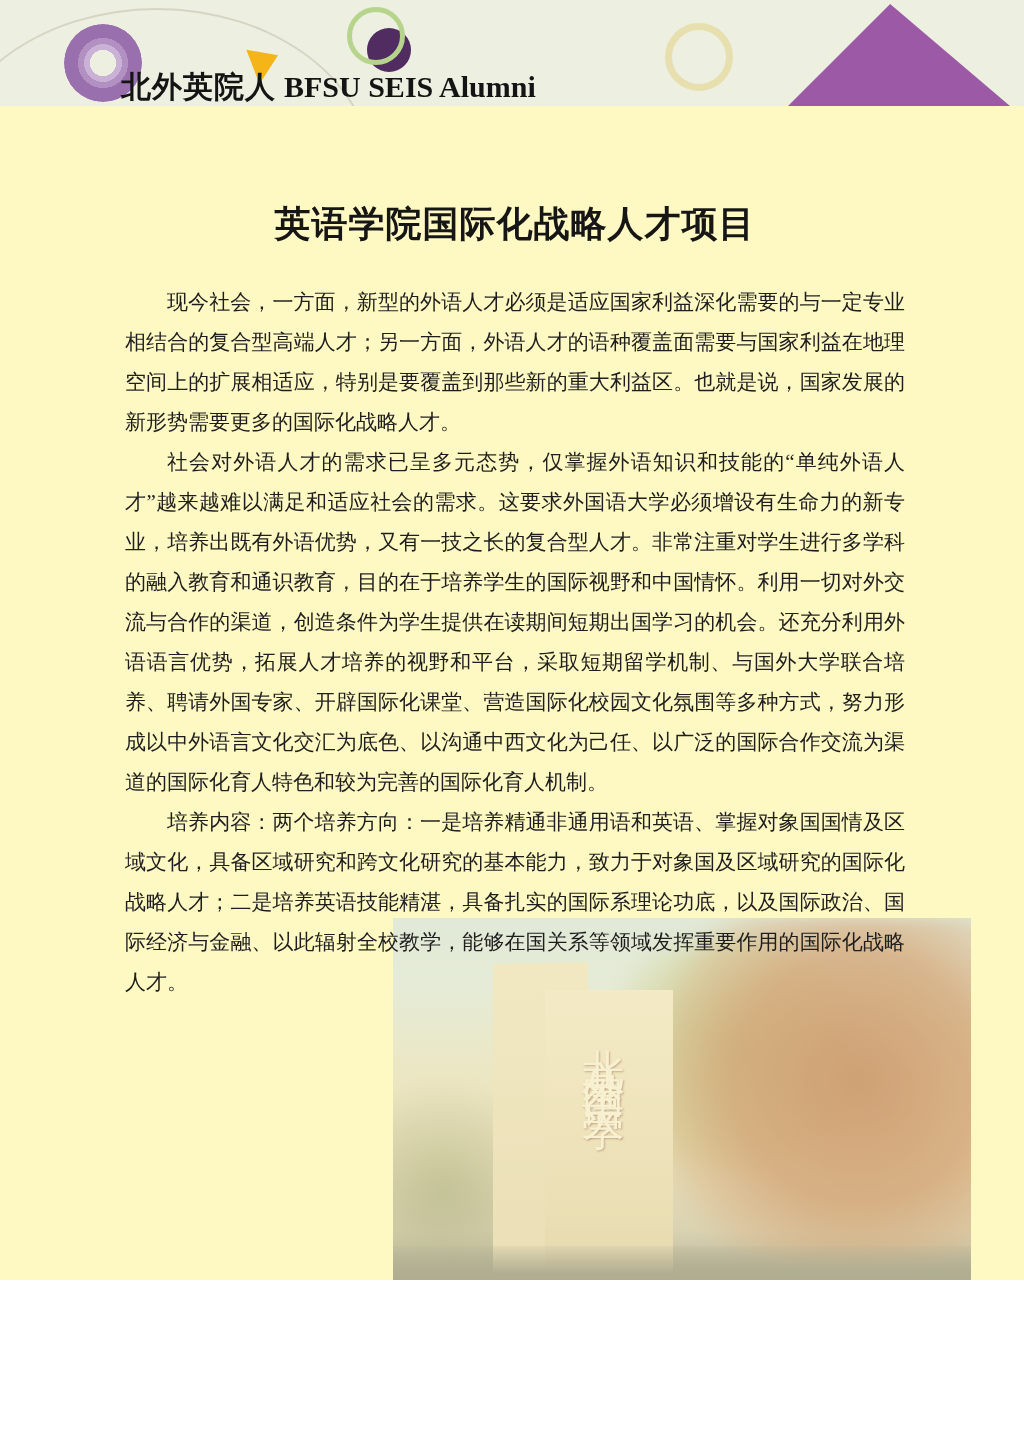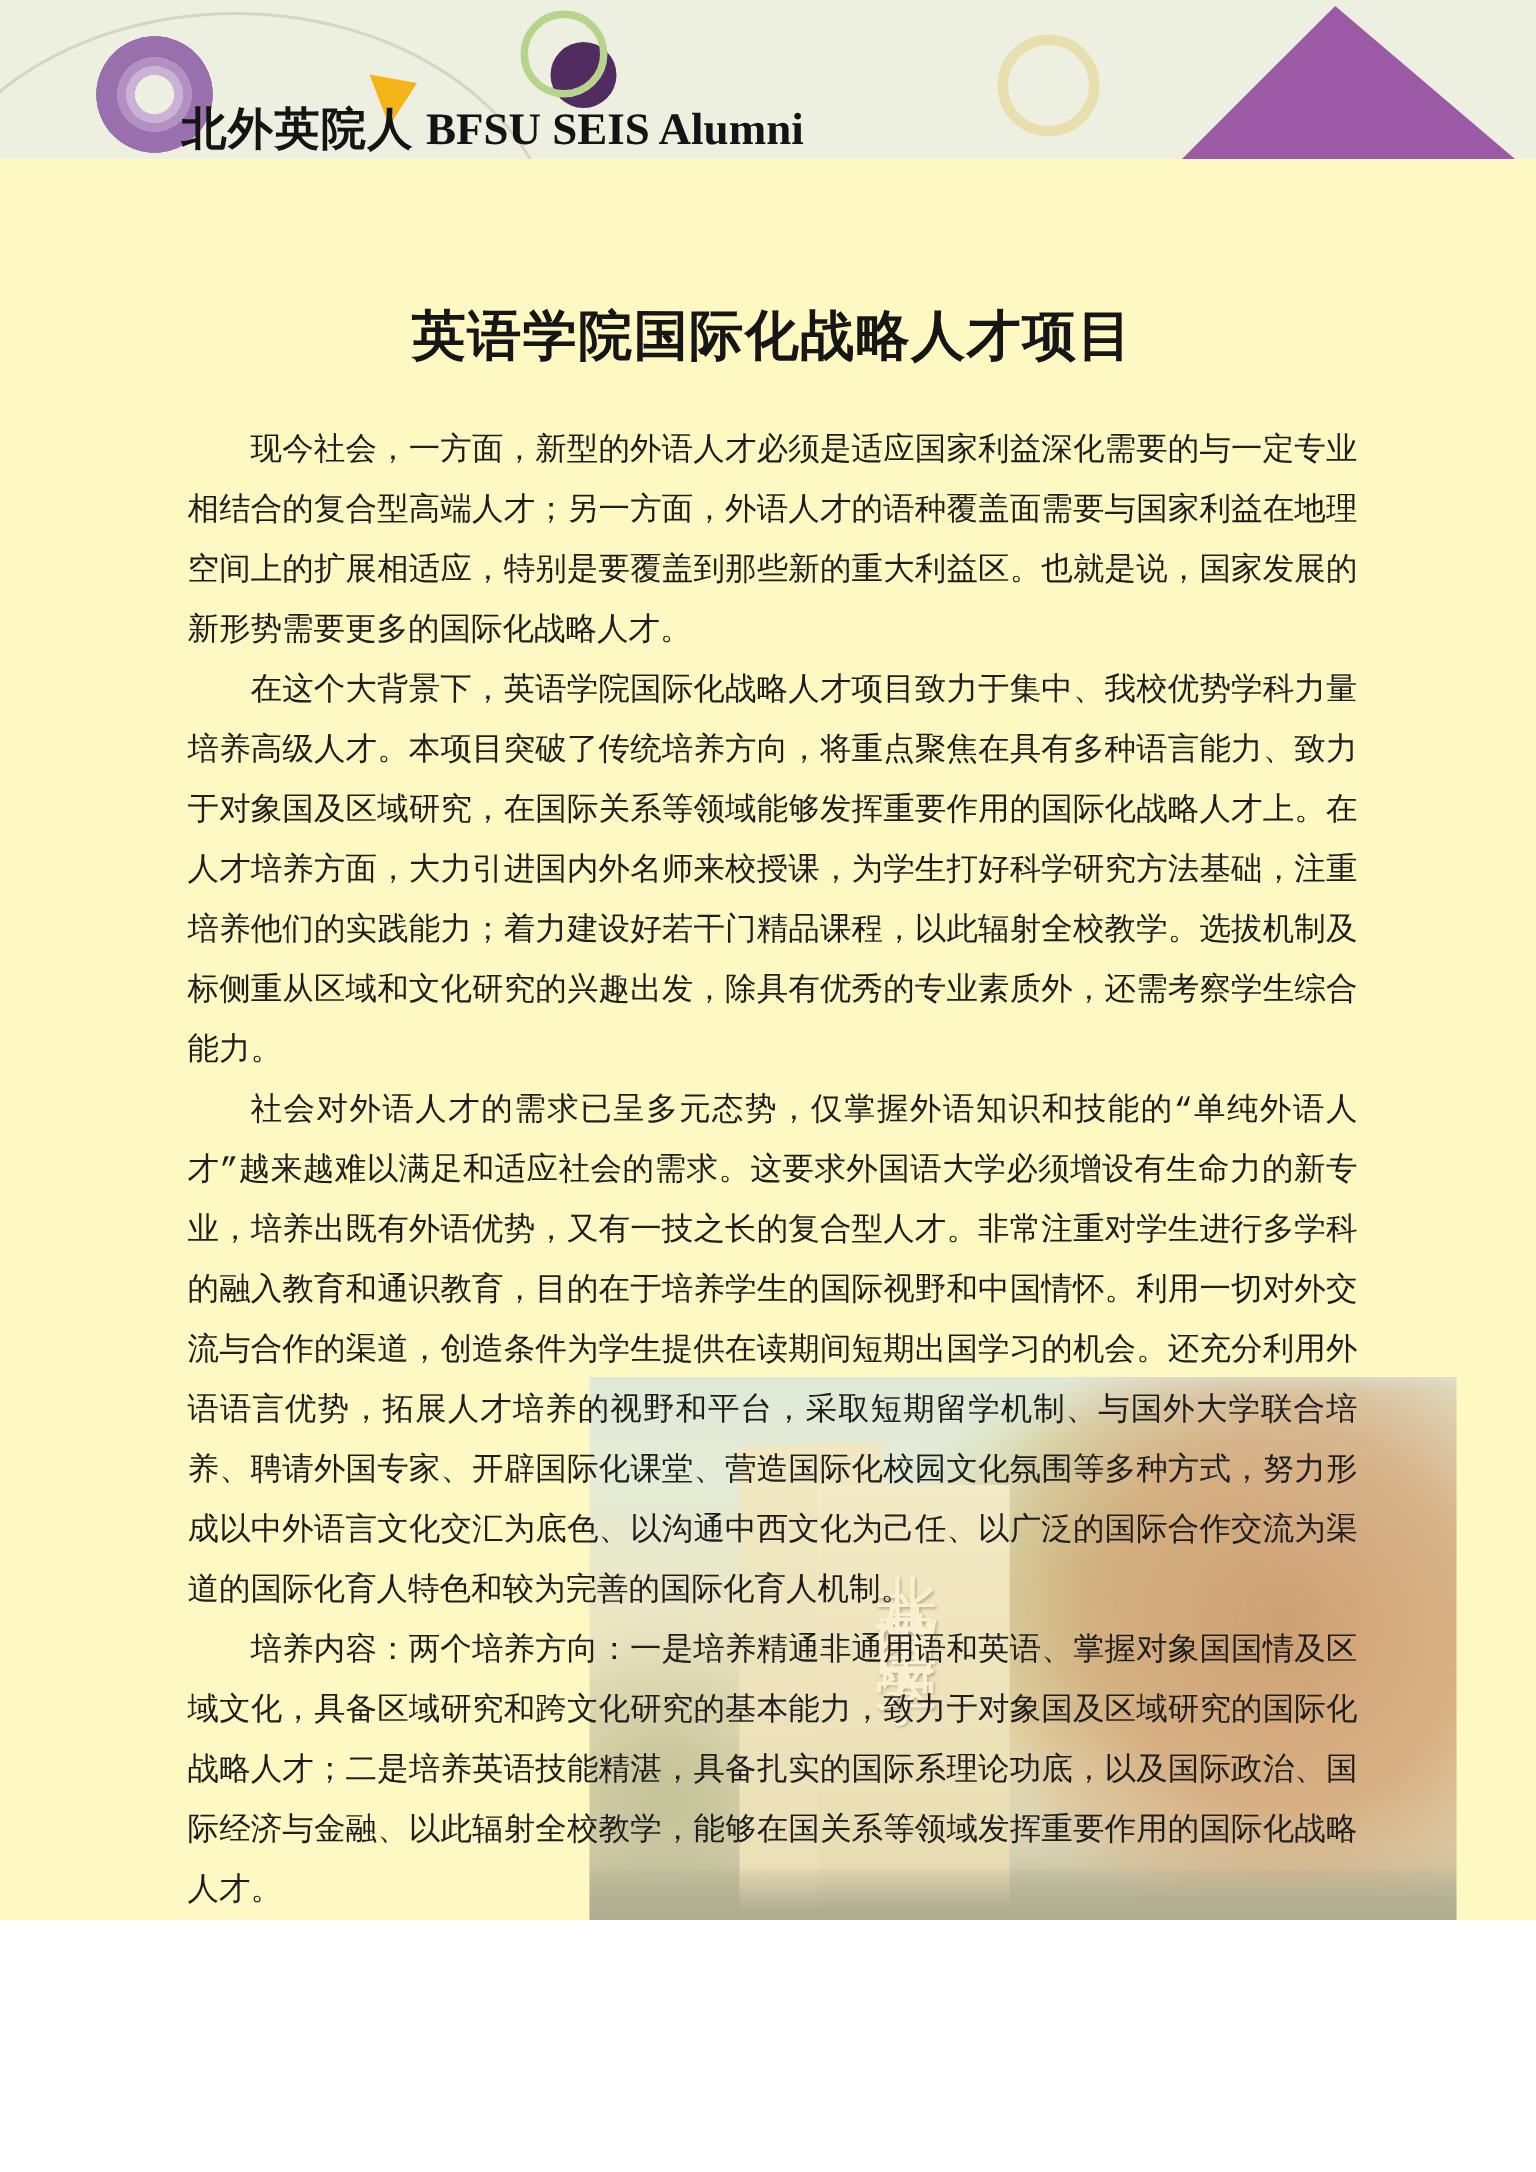--- a/index.html
+++ b/index.html
@@ -104,21 +104,21 @@
   .content{
     position:absolute;left:125px;top:0;width:780px;z-index:2;color:#1c1c1c;
   }
   .title{
     margin:0;padding-top:206px;font-size:36px;line-height:36px;
     font-weight:bold;text-align:center;letter-spacing:1px;color:#161616;
   }
   .article-body{margin-top:40px;}
   .para{
     margin:0;font-size:21px;line-height:40px;text-indent:2em;
-    text-align:justify;text-justify:inter-ideograph;color:#1e1e1e;font-family:Liberation Mono, monospace;
+    text-align:justify;text-justify:inter-ideograph;color:#1e1e1e;
   }
   .page-number{
     position:absolute;top:1334px;right:119px;font-size:16px;color:#3c3c3c;
     font-family:"Liberation Sans","DejaVu Sans",sans-serif;
   }
 </style>
 </head>
 <body>
 
 <div class="page">
@@ -146,21 +146,20 @@
     <div class="monument-front">
       <div class="monument-text">北京外国语大学</div>
     </div>
     <div class="road"></div>
   </div>
 
   <div class="content">
     <h1 class="title">英语学院国际化战略人才项目</h1>
     <div class="article-body">
         <p class="para">现今社会，一方面，新型的外语人才必须是适应国家利益深化需要的与一定专业相结合的复合型高端人才；另一方面，外语人才的语种覆盖面需要与国家利益在地理空间上的扩展相适应，特别是要覆盖到那些新的重大利益区。也就是说，国家发展的新形势需要更多的国际化战略人才。</p>
-        <p class="para">在这个大背景下，英语学院国际化战略人才项目致力于集中、我校优势学科力量培养高级人才。本项目突破了传统培养方向，将重点聚焦在具有多种语言能力、致力于对象国及区域研究，在国际关系等领域能够发挥重要作用的国际化战略人才上。在人才培养方面，大力引进国内外名师来校授课，为学生打好科学研究方法基础，注重培养他们的实践能力；着力建设好若干门精品课程，以此辐射全校教学。选拔机制及标侧重从区域和文化研究的兴趣出发，除具有优秀的专业素质外，还需考察学生综合能力。</p>
         <p class="para">社会对外语人才的需求已呈多元态势，仅掌握外语知识和技能的“单纯外语人才”越来越难以满足和适应社会的需求。这要求外国语大学必须增设有生命力的新专业，培养出既有外语优势，又有一技之长的复合型人才。非常注重对学生进行多学科的融入教育和通识教育，目的在于培养学生的国际视野和中国情怀。利用一切对外交流与合作的渠道，创造条件为学生提供在读期间短期出国学习的机会。还充分利用外语语言优势，拓展人才培养的视野和平台，采取短期留学机制、与国外大学联合培养、聘请外国专家、开辟国际化课堂、营造国际化校园文化氛围等多种方式，努力形成以中外语言文化交汇为底色、以沟通中西文化为己任、以广泛的国际合作交流为渠道的国际化育人特色和较为完善的国际化育人机制。</p>
         <p class="para">培养内容：两个培养方向：一是培养精通非通用语和英语、掌握对象国国情及区域文化，具备区域研究和跨文化研究的基本能力，致力于对象国及区域研究的国际化战略人才；二是培养英语技能精湛，具备扎实的国际系理论功底，以及国际政治、国际经济与金融、以此辐射全校教学，能够在国关系等领域发挥重要作用的国际化战略人才。</p>
       </div>
   </div>
 
   <div class="page-number">9</div>
 
 </div>
 
 </body></html>

